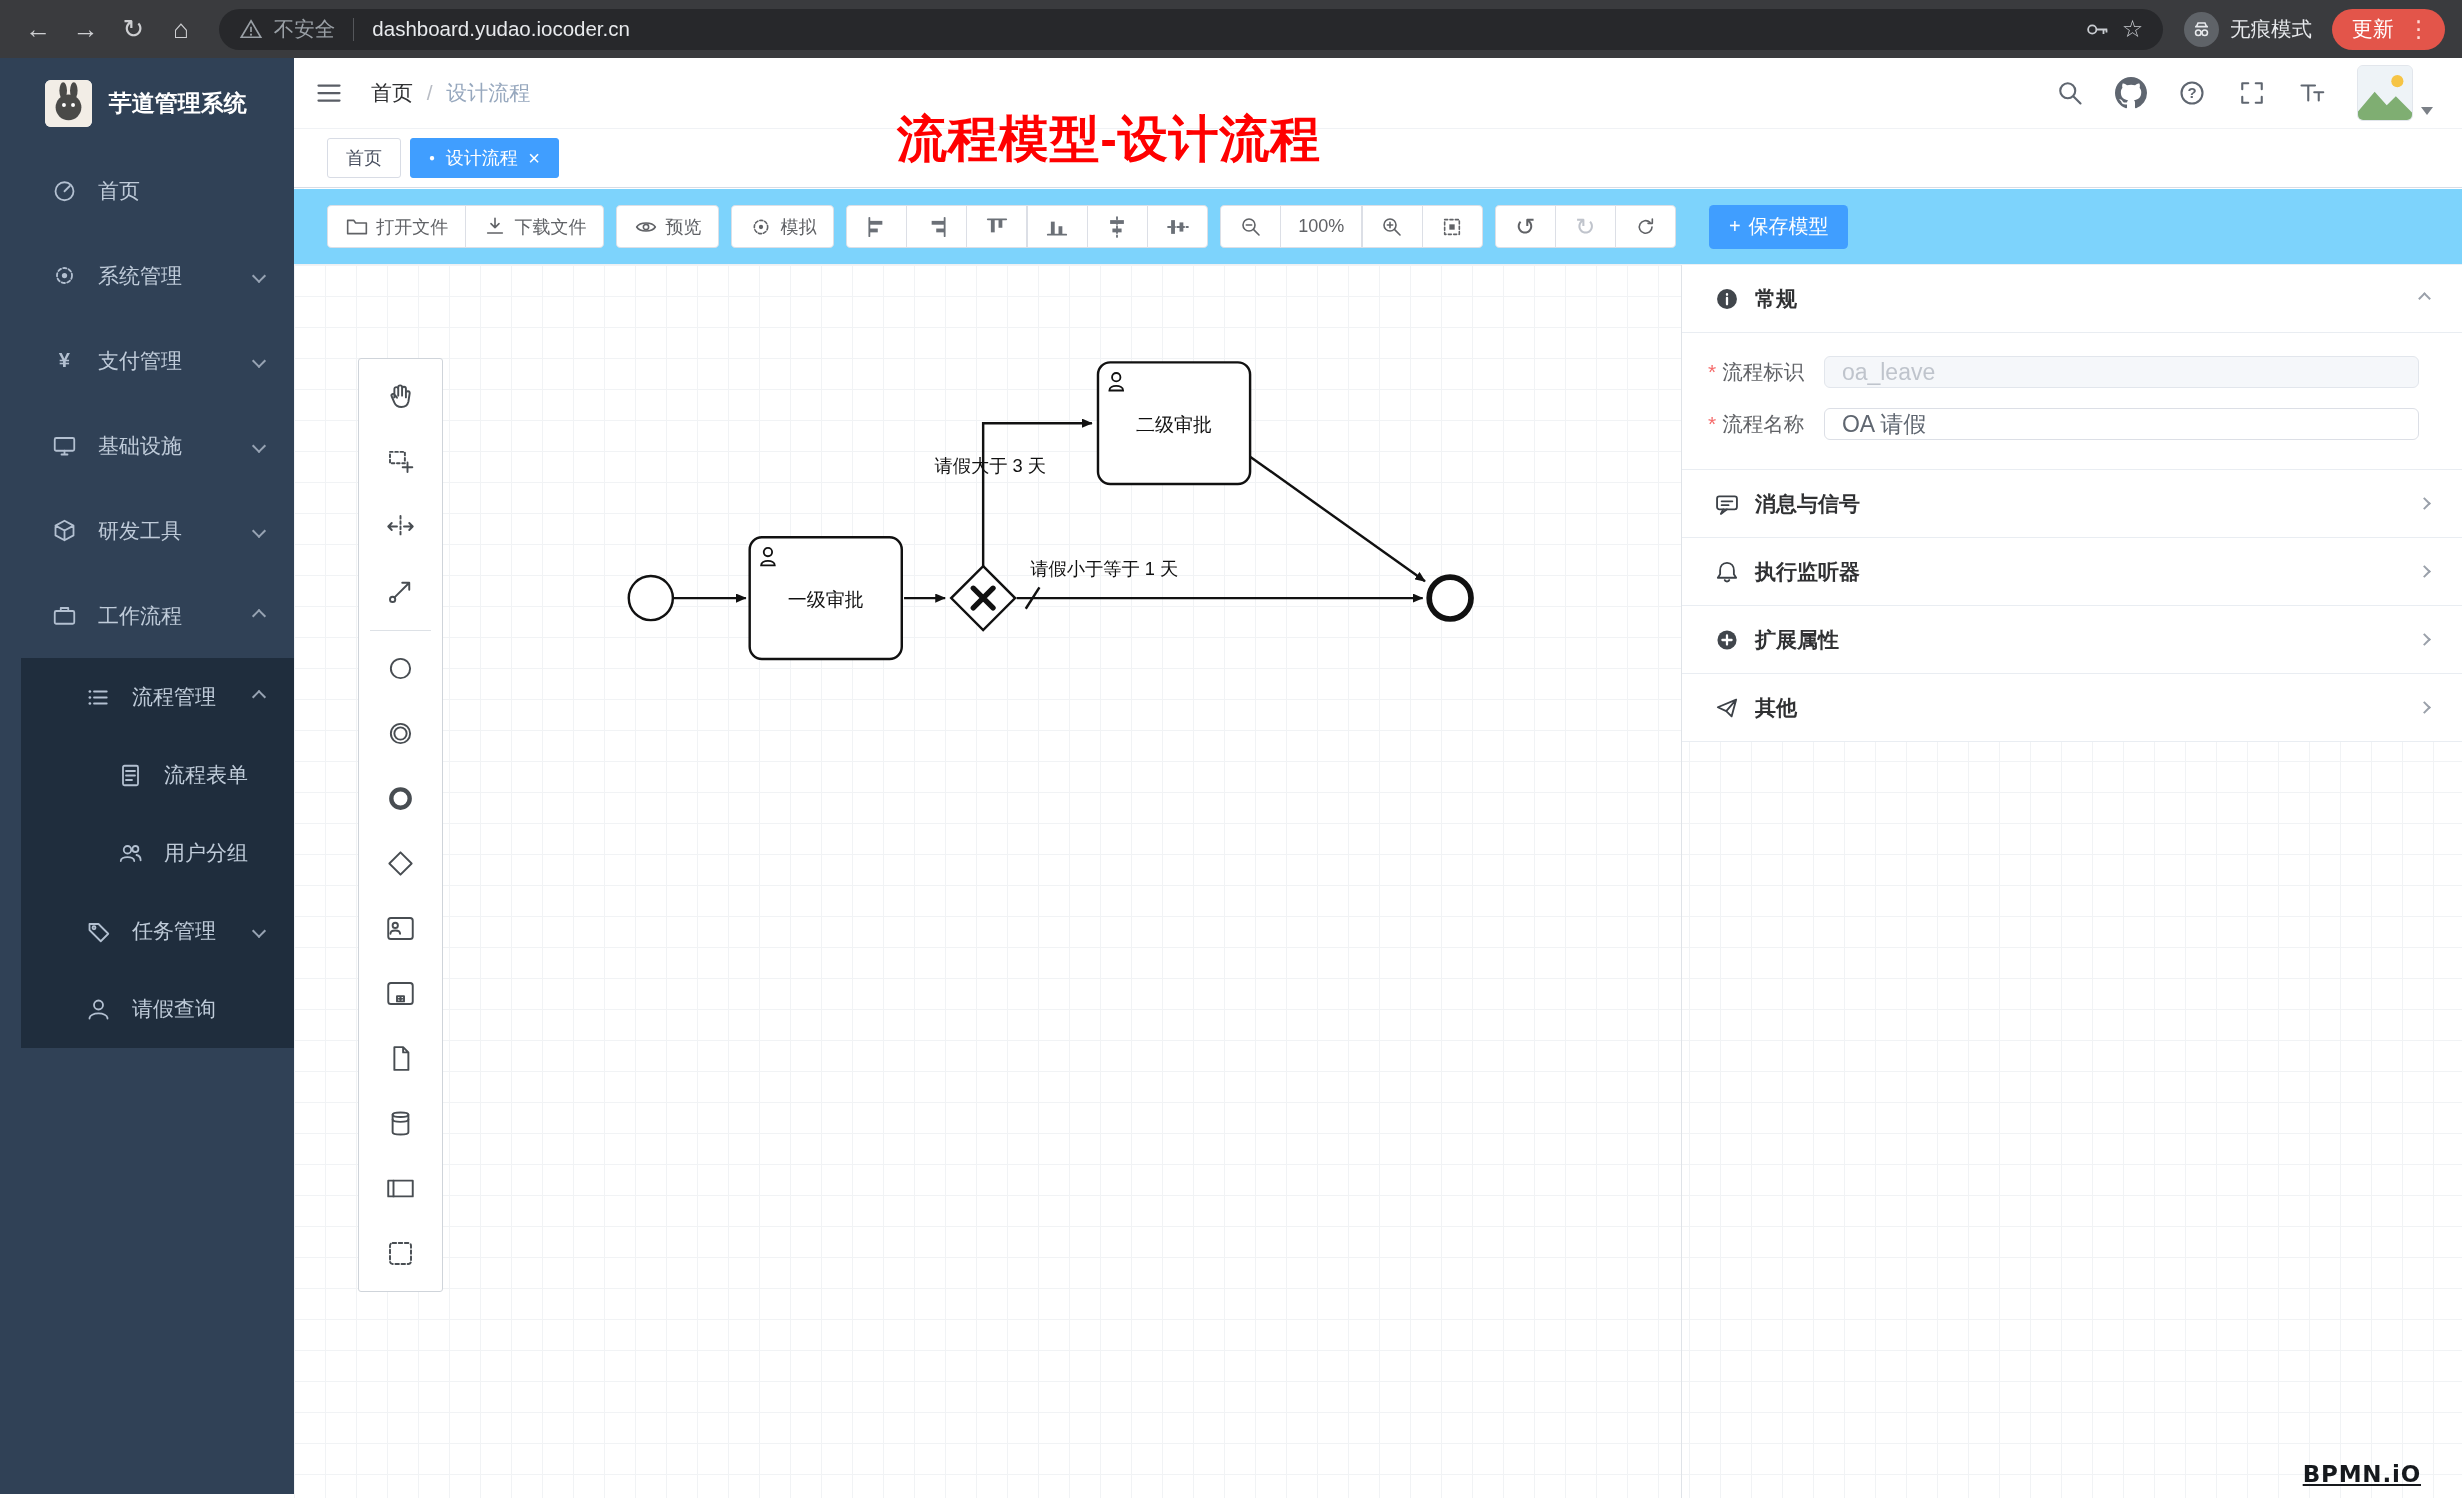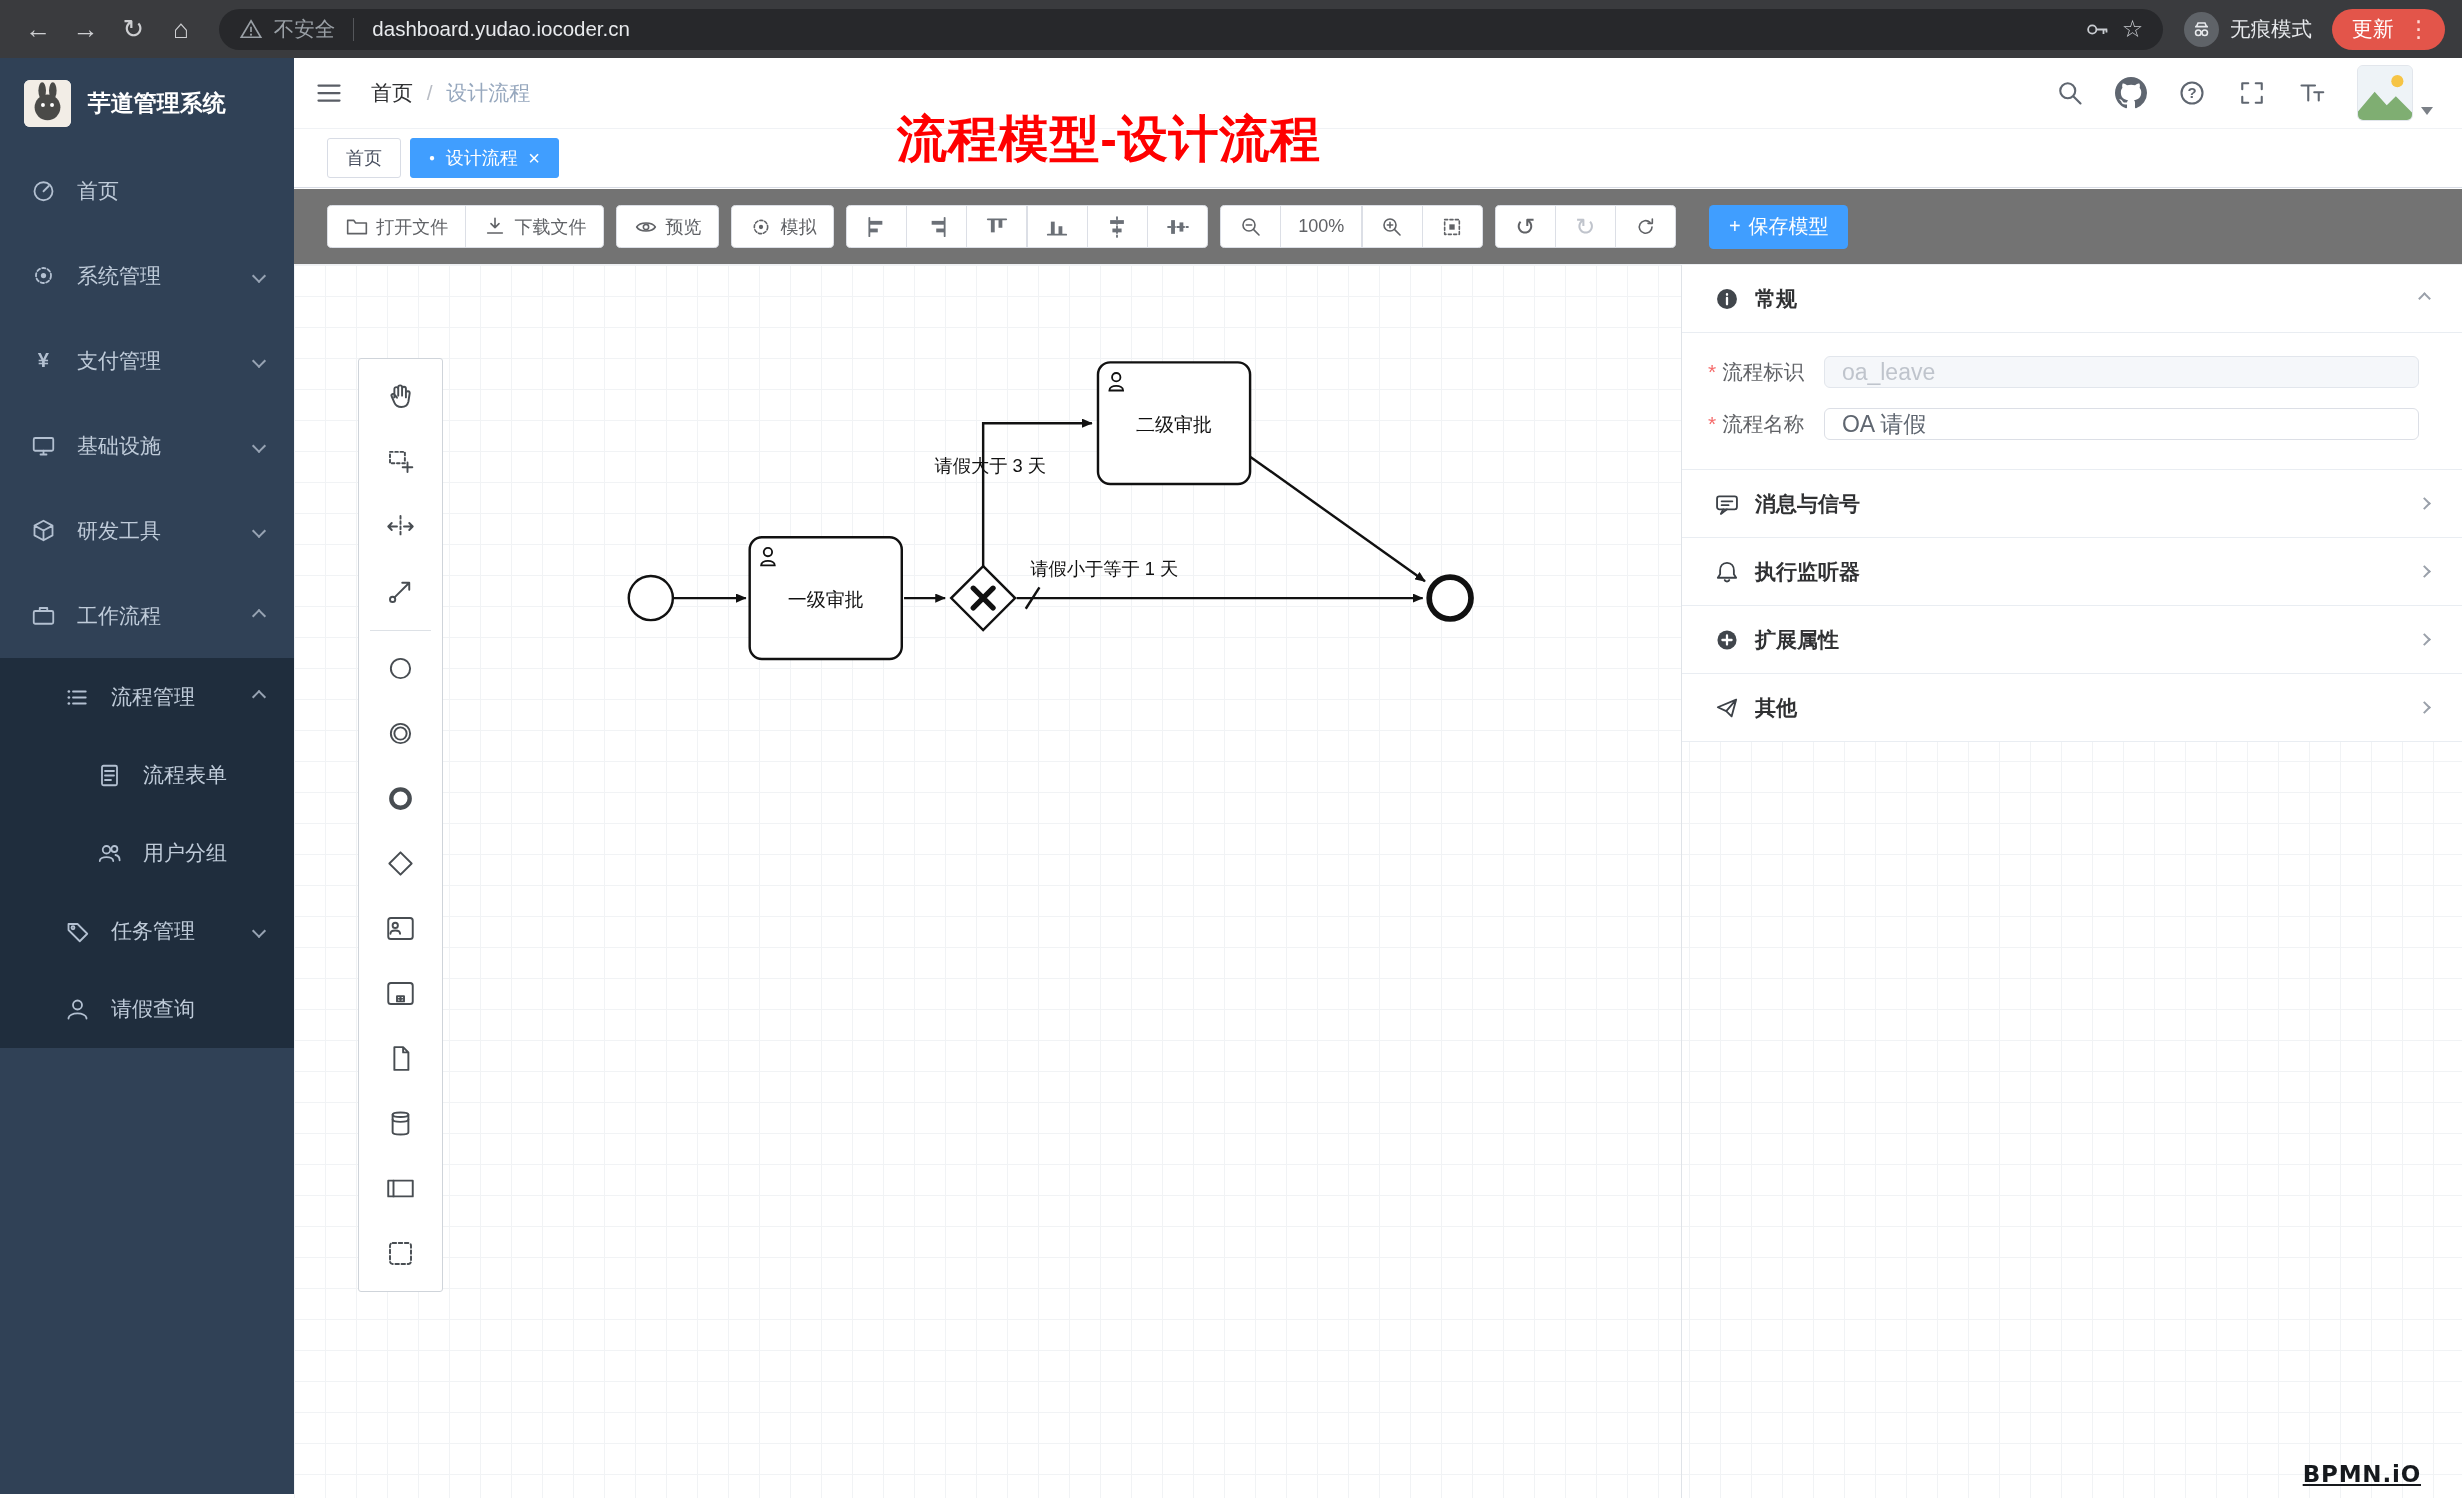--- a/index.html
+++ b/index.html
@@ -25,21 +25,21 @@
   .incog { display:flex; align-items:center; gap:10.6px; color:#e8eaed; font-size:20.5px; margin:0 15px 0 4.6px; flex:none; }
   .incog-ic { width:35px; height:35px; border-radius:50%; background:#5f6368;
     display:flex; align-items:center; justify-content:center; }
   .update-pill { height:41px; background:#e3554a; border-radius:20.5px; display:flex;
     align-items:center; gap:13.7px; padding:0 15px 0 20px; color:#fff; font-size:21px;
     cursor:pointer; flex:none; }
   .update-pill .kebab { font-size:23px; color:#ffd9d4; }
 
   
   .sidebar { position:absolute; left:0; top:58px; width:294px; bottom:4px;
-    background:#304156; color:#bfcbd9; }
+    background:#304156; color:#bfcbd9;padding-left:21px; }
   .logo-row { height:90px; display:flex; align-items:center; padding-left:24px; gap:16.7px; }
   .logo-av { width:47px; height:47px; border-radius:6px; overflow:hidden; background:#e9eef3; flex:none; }
   .logo-title { color:#fff; font-size:23px; font-weight:bold; white-space:nowrap; }
   .mi { display:flex; align-items:center; height:85px; padding-left:30px; gap:20px;
     font-size:21px; cursor:pointer; white-space:nowrap; }
   .mi.l2 { height:78px; padding-left:64px; }
   .mi.l3 { height:78px; padding-left:96px; }
   .sub { background:#1f2d3d; }
   .mi.active { color:#ffffff; }
   .chev { width:10px; height:10px; border-right:2.3px solid #97a3b3; border-bottom:2.3px solid #97a3b3;
@@ -69,21 +69,21 @@
     border-bottom:0.8px solid #d8dce5; display:flex; align-items:center; padding-left:33px; gap:9px; }
   .tag { height:40px; padding:0 18px; border:0.8px solid #d8dce5; border-radius:3px;
     display:inline-flex; align-items:center; gap:10.6px; font-size:18px; color:#495060;
     background:#fff; cursor:pointer; }
   .tag.active { background:#409eff; border-color:#409eff; color:#fff; }
   .tag .dot { font-size:10px; line-height:1; }
   .tag .x { font-size:20px; line-height:1; }
 
   
   .content { position:absolute; left:294px; top:189px; right:0; bottom:0; background:#fff; }
-  .dtoolbar { height:76px; background:#737373; display:flex; align-items:center;
+  .dtoolbar { height:76px; background:#7dd3fc; display:flex; align-items:center;
     padding-left:33px; gap:12px; border-bottom:0.8px solid #eef0f3; }
   .btn { display:inline-flex; align-items:center; justify-content:center; gap:7.6px; height:43px;
     padding:0 16.7px; border:0.8px solid #dcdfe6; background:#fff; border-radius:4.6px; font-size:18px;
     color:#606266; cursor:pointer; white-space:nowrap; }
   .btn.icon-only { width:61px; padding:0; }
   .group { display:flex; }
   .group .btn { border-radius:0; margin-left:-0.8px; }
   .group .btn:first-child { border-radius:4.6px 0 0 4.6px; margin-left:0; }
   .group .btn:last-child { border-radius:0 4.6px 4.6px 0; }
   .btn-primary { height:44px; padding:0 20px; border:none; border-radius:4.6px; background:#409eff;

